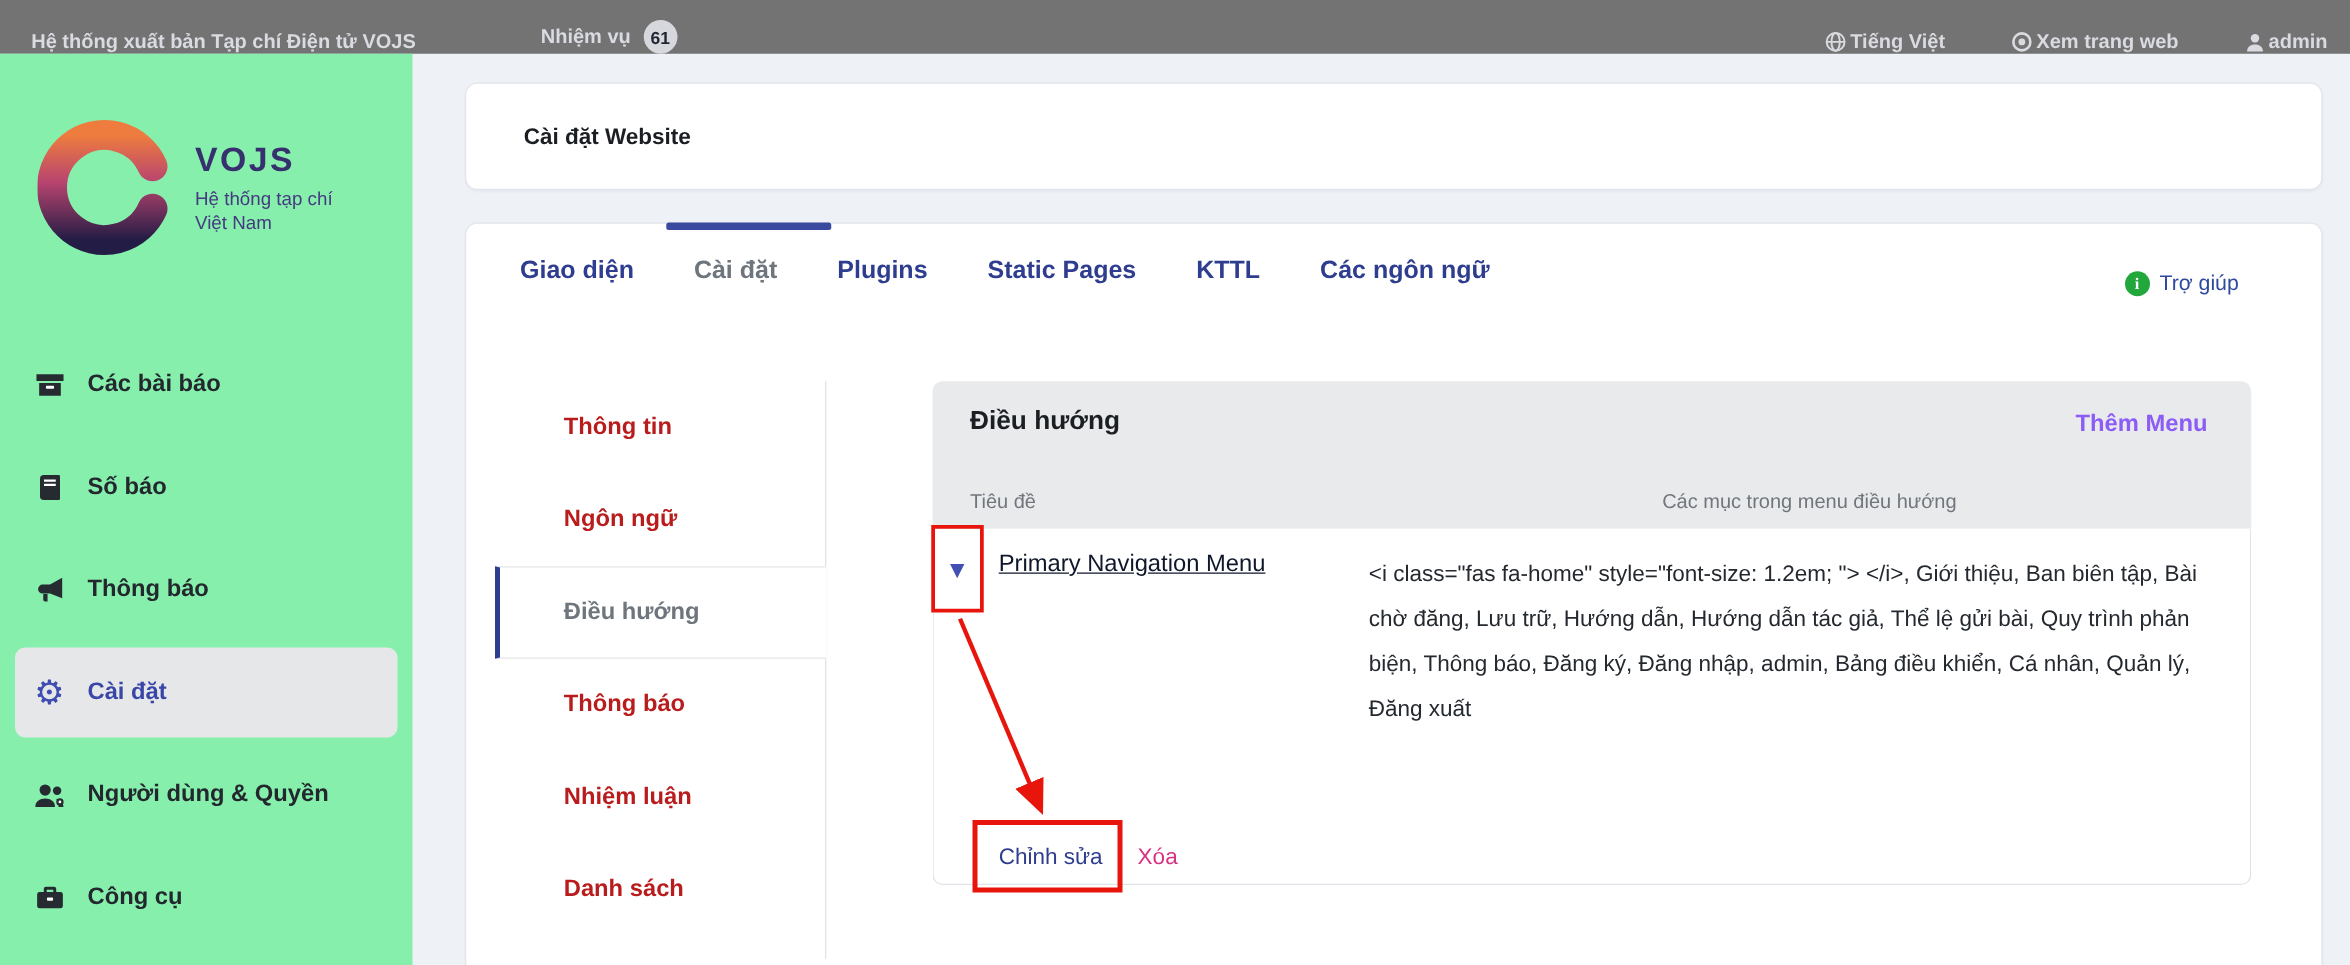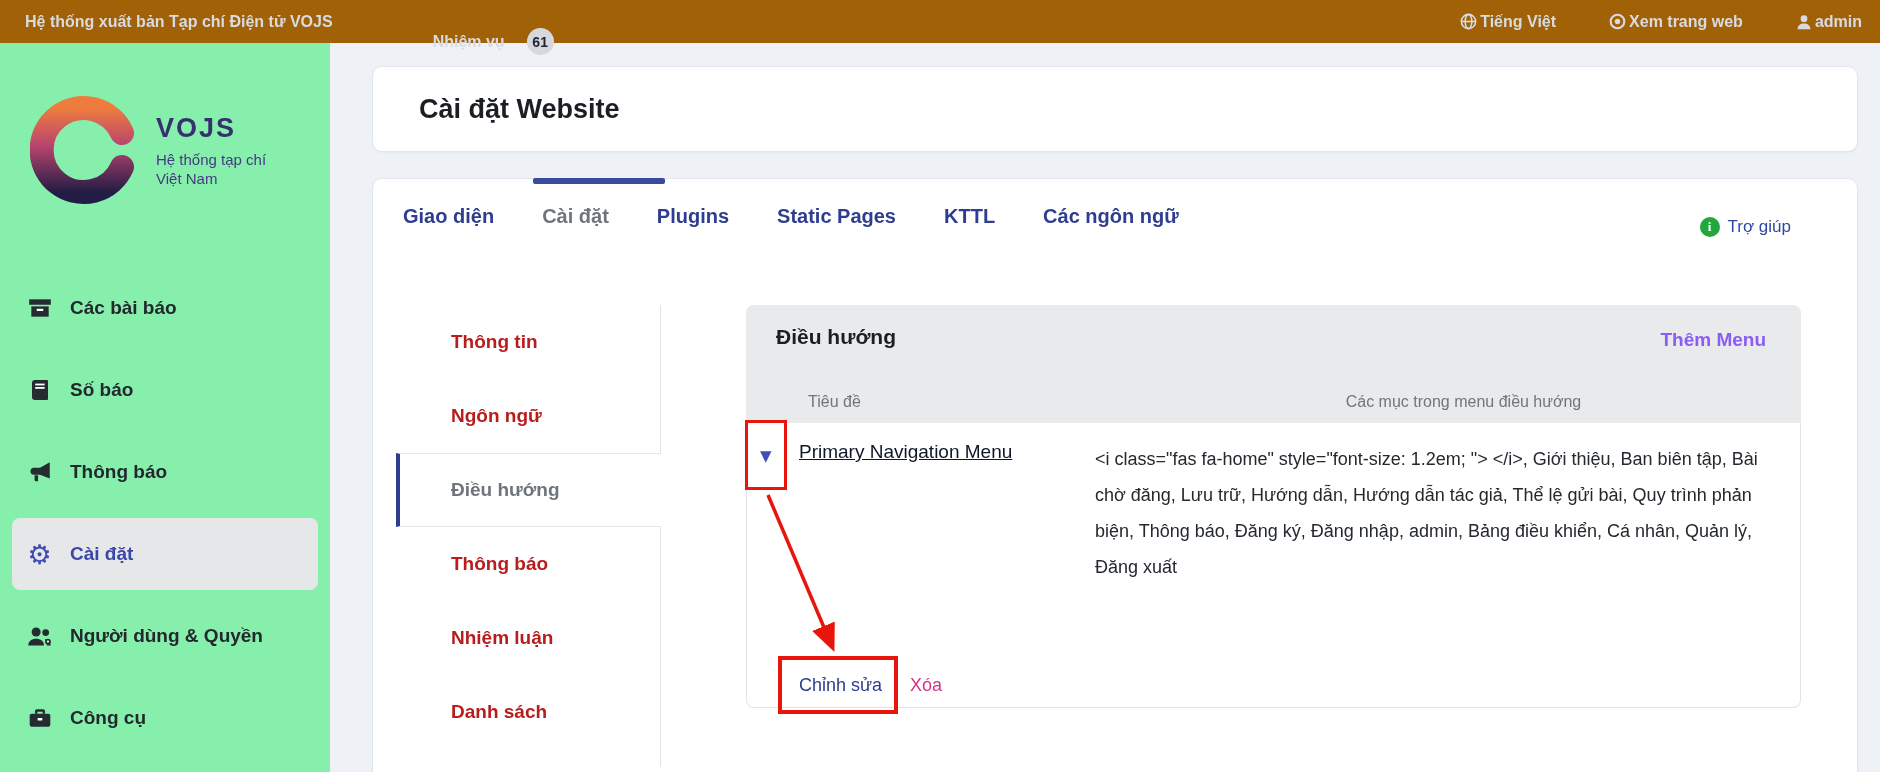--- a/index.html
+++ b/index.html
@@ -3,25 +3,25 @@
 <meta charset="utf-8">
 <style>
   * { box-sizing: border-box; margin: 0; padding: 0; }
   html,body { width:1880px; height:772px; overflow:hidden; }
   body {
     font-family: "Liberation Sans", "DejaVu Sans", sans-serif;
     color:#212529; background:#eef2f7; position:relative;
   }
   
   .topbar {
-    height:43px; background:#a16207; color:#d9dbe1;
-    display:flex; align-items:center; padding:0 18px 0 25px;
+    height:43px; background:#737373; color:#d9dbe1;
+    display:flex; align-items:flex-end; padding:0 18px 0 25px;
     font-size:16px; font-weight:bold;
   }
-  .tb-tasks { margin-left:100px; display:flex; align-items:center; gap:22px; cursor:pointer;margin-top:40px; }
+  .tb-tasks { margin-left:100px; display:flex; align-items:center; gap:10px; cursor:pointer;margin-top:40px; }
   .tb-badge {
     width:27px; height:27px; border-radius:50%; background:#d6d8dd; color:#1f2430;
     font-size:14px; display:flex; align-items:center; justify-content:center;
   }
   .tb-right { margin-left:auto; display:flex; align-items:center; gap:52px; }
   .tb-item { display:flex; align-items:center; gap:2px; cursor:pointer; }
   .tb-item svg { display:block; }
 
   
   .shell { display:flex; height:729px; }
@@ -45,28 +45,28 @@
 
   
   .main { flex:1; padding:23px 22px 0 42px; }
   .card {
     background:#fff; border:1px solid #e2e6eb; border-radius:10px;
     box-shadow:0 1px 2px rgba(20,30,60,.04);
   }
   .page-title-card {
     height:86px; margin-bottom:26px; display:flex; align-items:center; padding-left:46px;
   }
-  .page-title { font-size:27px; font-weight:bold; color:#1b1f23; }
+  .page-title { font-size:18px; font-weight:bold; color:#1b1f23; }
 
   .tabs-card { position:relative; height:640px; }
   .tab-indicator {
     position:absolute; top:-1px; left:160px; width:132px; height:6px;
     background:#3a4a9e; border-radius:2px;
   }
-  .tabs-row { display:flex; align-items:flex-start; padding:26px 66px 0 30px; gap:48px; }
+  .tabs-row { display:flex; align-items:flex-start; padding:26px 66px 0 43px; gap:48px; }
   .tab { font-size:20px; font-weight:bold; color:#2e3d8f; cursor:pointer; white-space:nowrap; }
   .tab.active { color:#6e757d; }
   .help-link { margin-left:auto; margin-top:12px; display:flex; align-items:center; gap:8px;
     font-size:17px; color:#2e4a9e; cursor:pointer; white-space:nowrap; }
   .info-dot {
     width:20px; height:20px; border-radius:50%; background:#21a73c; color:#fff;
     font-size:13px; font-weight:bold; display:flex; align-items:center; justify-content:center;
     font-family:"Liberation Serif", serif;
   }
 
@@ -80,21 +80,21 @@
     color:#6e757d; background:#fff; position:relative; z-index:1; margin-right:-1px;
     border:1px solid #e4e6ea; border-left:4px solid #2e3d8f; border-right:0; padding-left:51px;
   }
 
   .content-panel { margin-left:85px; width:1055px; }
   .content-header {
     background:#e9eaec; border-radius:8px 8px 0 0; height:118px; position:relative;
   }
   .ch-title { padding:20px 0 0 30px; font-size:21px; font-weight:bold; color:#1b1f23; }
   .add-menu { position:absolute; right:35px; top:24px; font-size:19px; font-weight:bold; color:#8b5cf6; cursor:pointer; }
-  .col-headers { position:absolute; left:0; right:0; bottom:12px; display:flex; font-size:16px; color:#70767c;padding-left:32px; }
+  .col-headers { position:absolute; left:0; right:0; bottom:12px; display:flex; font-size:16px; color:#70767c; }
   .col-headers .c1 { width:348px; padding-left:30px; }
   .col-headers .c2 { flex:1; text-align:center; }
 
   .row-block {
     position:relative; background:#fff; border:1px solid #e0e3e8; border-top:0;
     border-radius:0 0 8px 8px; height:285px; display:flex; padding-top:16px;
   }
   .caret-cell { width:52px; padding:8px 0 0 13px; flex:none; }
   .caret { font-size:15px; color:#4250b4; cursor:pointer; font-family:"DejaVu Sans", sans-serif; }
   .col-title { width:296px; flex:none; padding-top:2px; }

